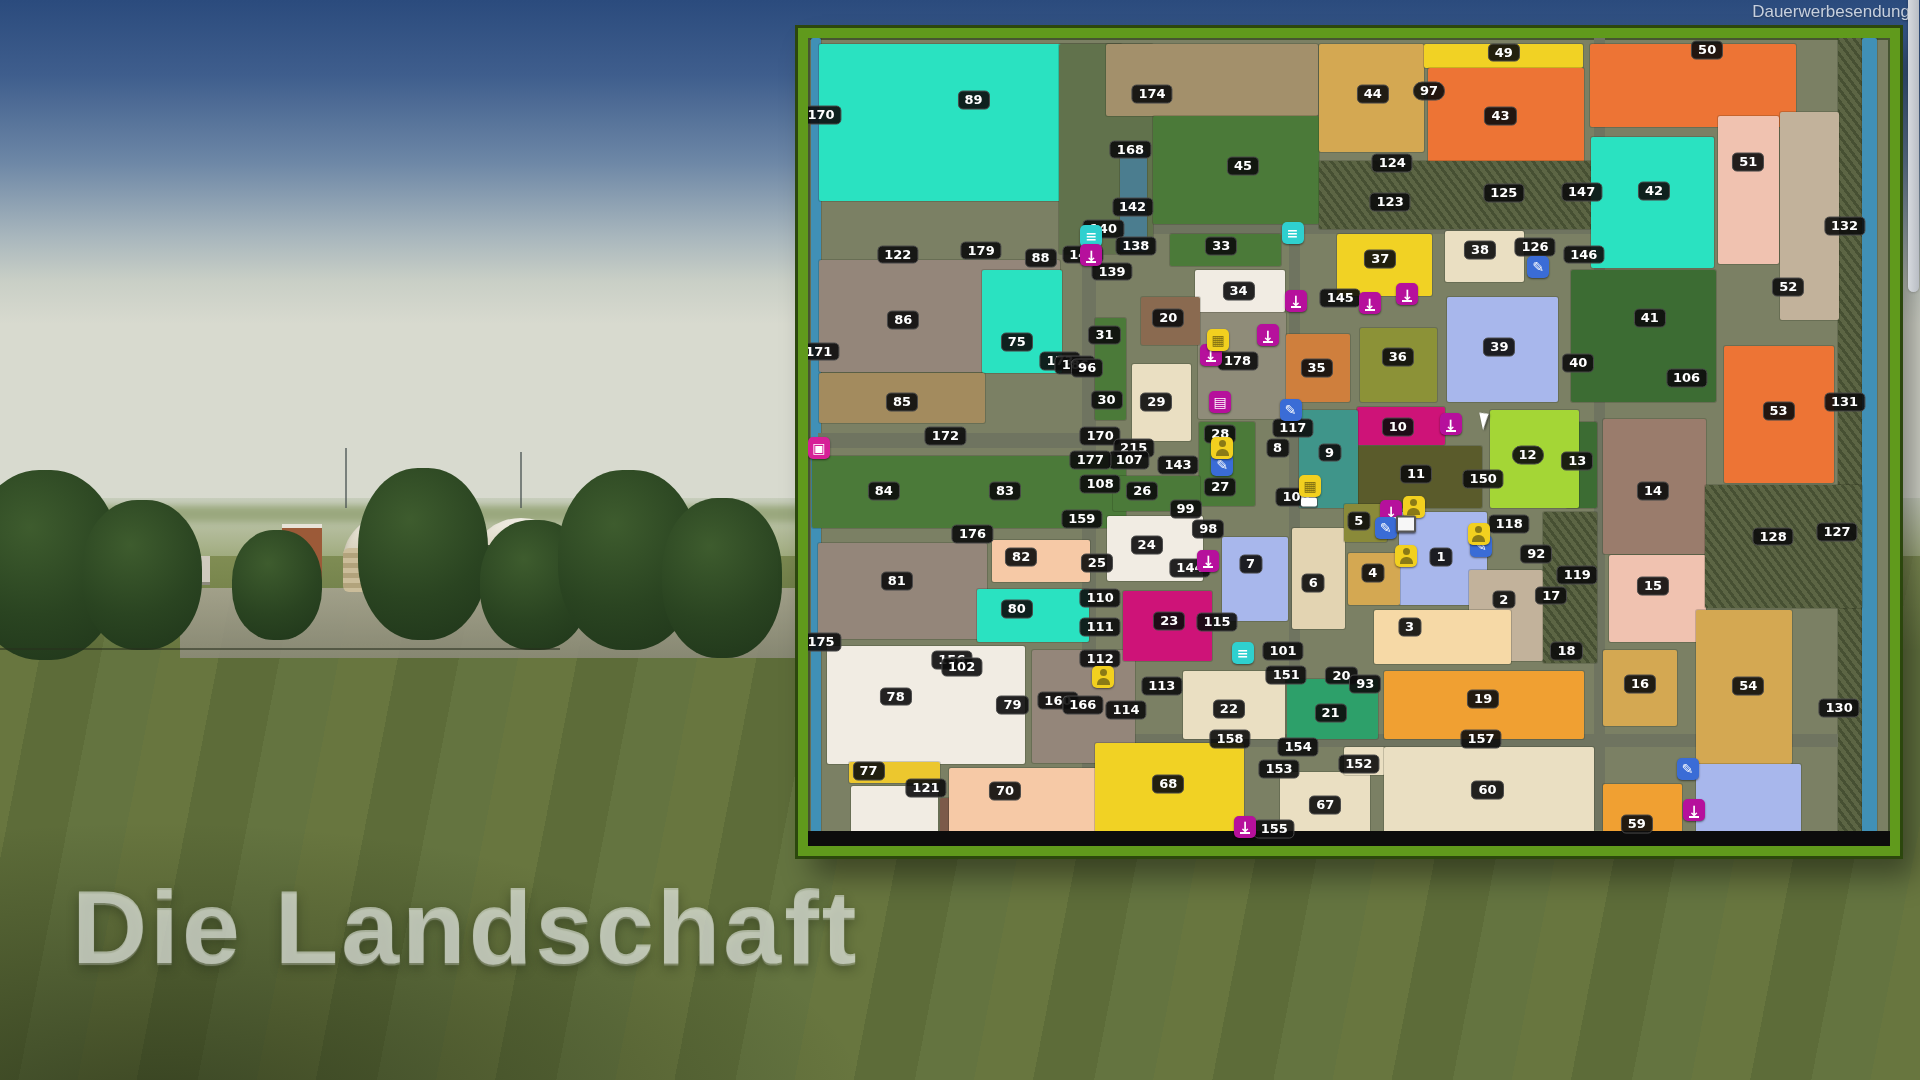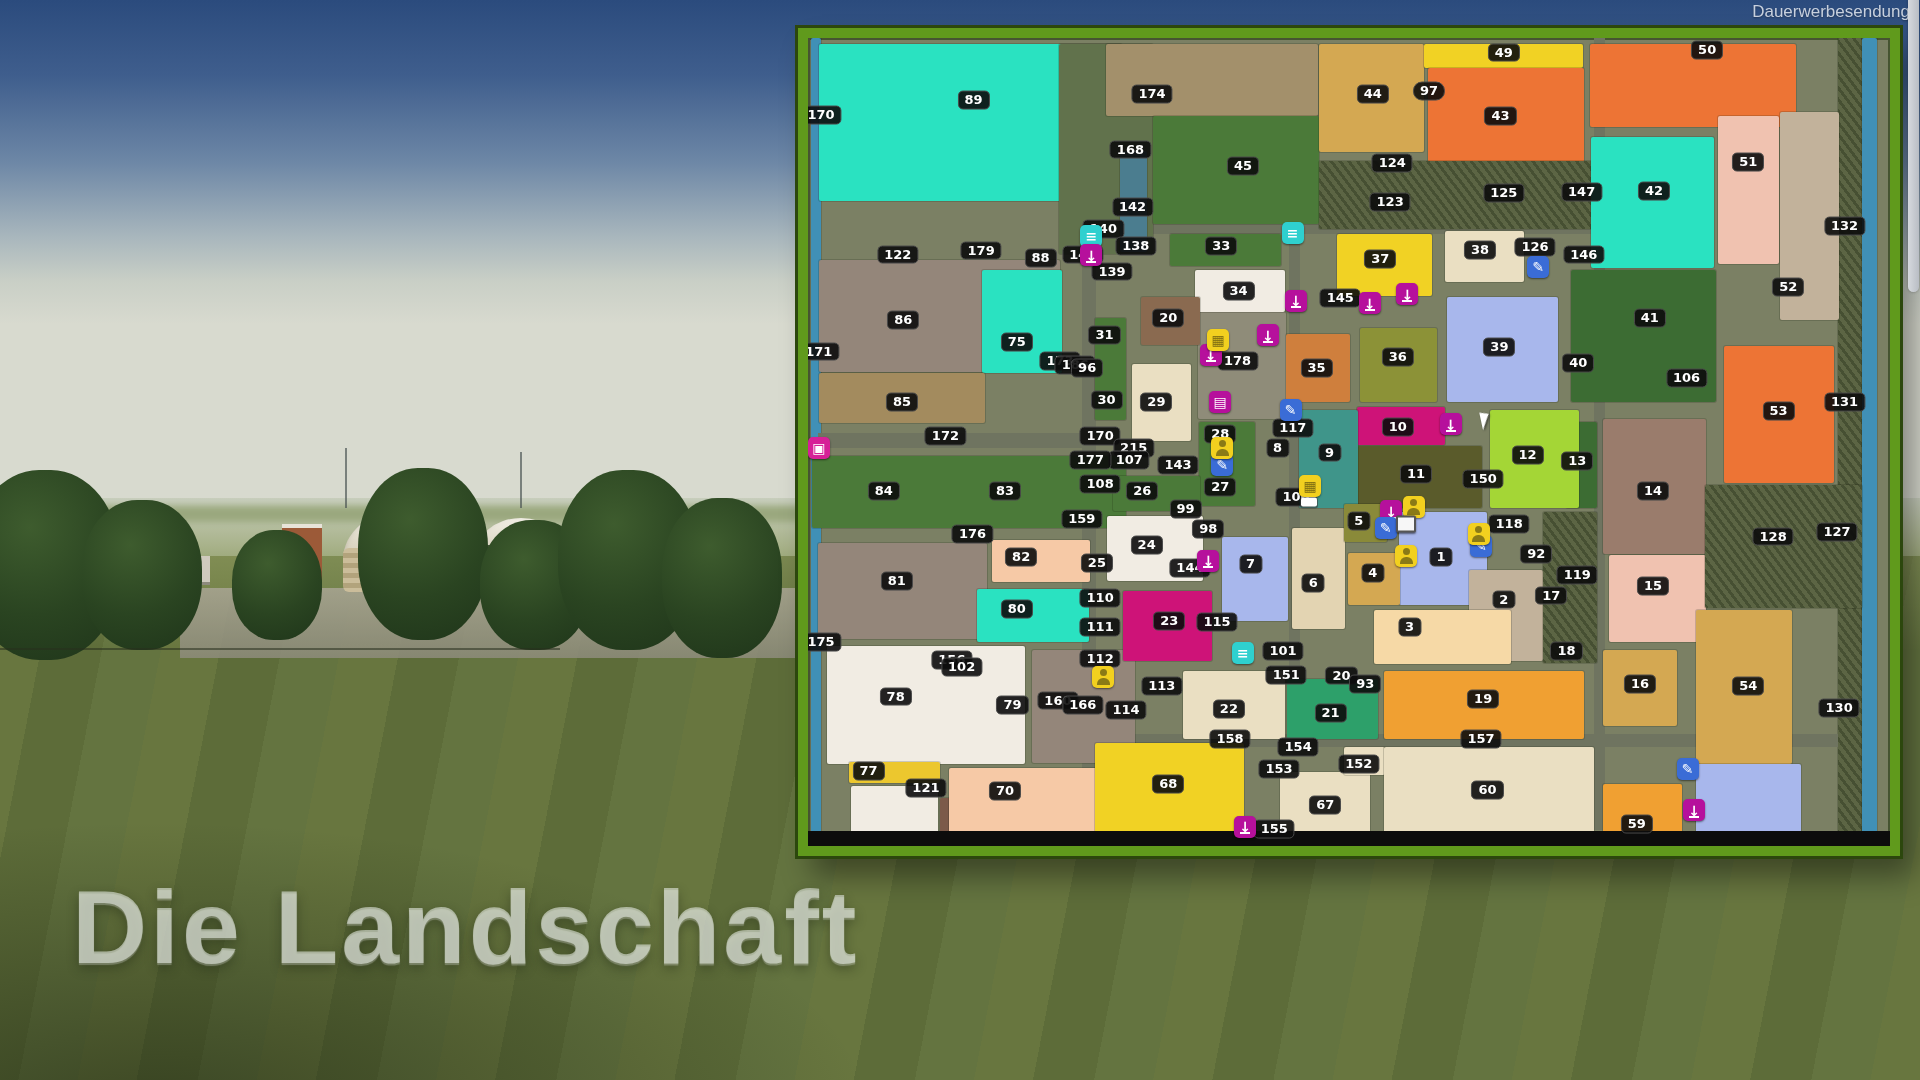--- a/index.html
+++ b/index.html
@@ -253,21 +253,21 @@
       <span class="pill" style="left: 27%; top: 55.2%;">108</span>
       <span class="pill" style="left: 30.9%; top: 56.1%;">26</span>
       <span class="pill" style="left: 34.2%; top: 52.9%;">143</span>
       <span class="pill" style="left: 38.1%; top: 55.6%;">27</span>
       <span class="pill" style="left: 38.1%; top: 49%;">28</span>
       <span class="pill" style="left: 43.4%; top: 50.8%;">8</span>
       <span class="pill" style="left: 44.8%; top: 48.3%;">117</span>
       <span class="pill" style="left: 48.2%; top: 51.3%;">9</span>
       <span class="pill" style="left: 54.5%; top: 48.1%;">10</span>
       <span class="pill" style="left: 56.2%; top: 54%;">11</span>
-      <span class="pill" style="left: 66.5%; top: 51.6%;">12</span>
+      <span class="pill" style="left: 66.5%; top: 51.6%; border-radius: 9px;">12</span>
       <span class="pill" style="left: 62.4%; top: 54.6%;">150</span>
       <span class="pill" style="left: 71.1%; top: 52.3%;">13</span>
       <span class="pill" style="left: 78.1%; top: 56.1%;">14</span>
       <span class="pill" style="left: 89.2%; top: 61.7%;">128</span>
       <span class="pill" style="left: 95.1%; top: 61.1%;">127</span>
       <span class="pill" style="left: 7%; top: 56.1%;">84</span>
       <span class="pill" style="left: 18.2%; top: 56.1%;">83</span>
       <span class="pill" style="left: 15.2%; top: 61.4%;">176</span>
       <span class="pill" style="left: 19.7%; top: 64.2%;">82</span>
       <span class="pill" style="left: 8.2%; top: 67.2%;">81</span>

